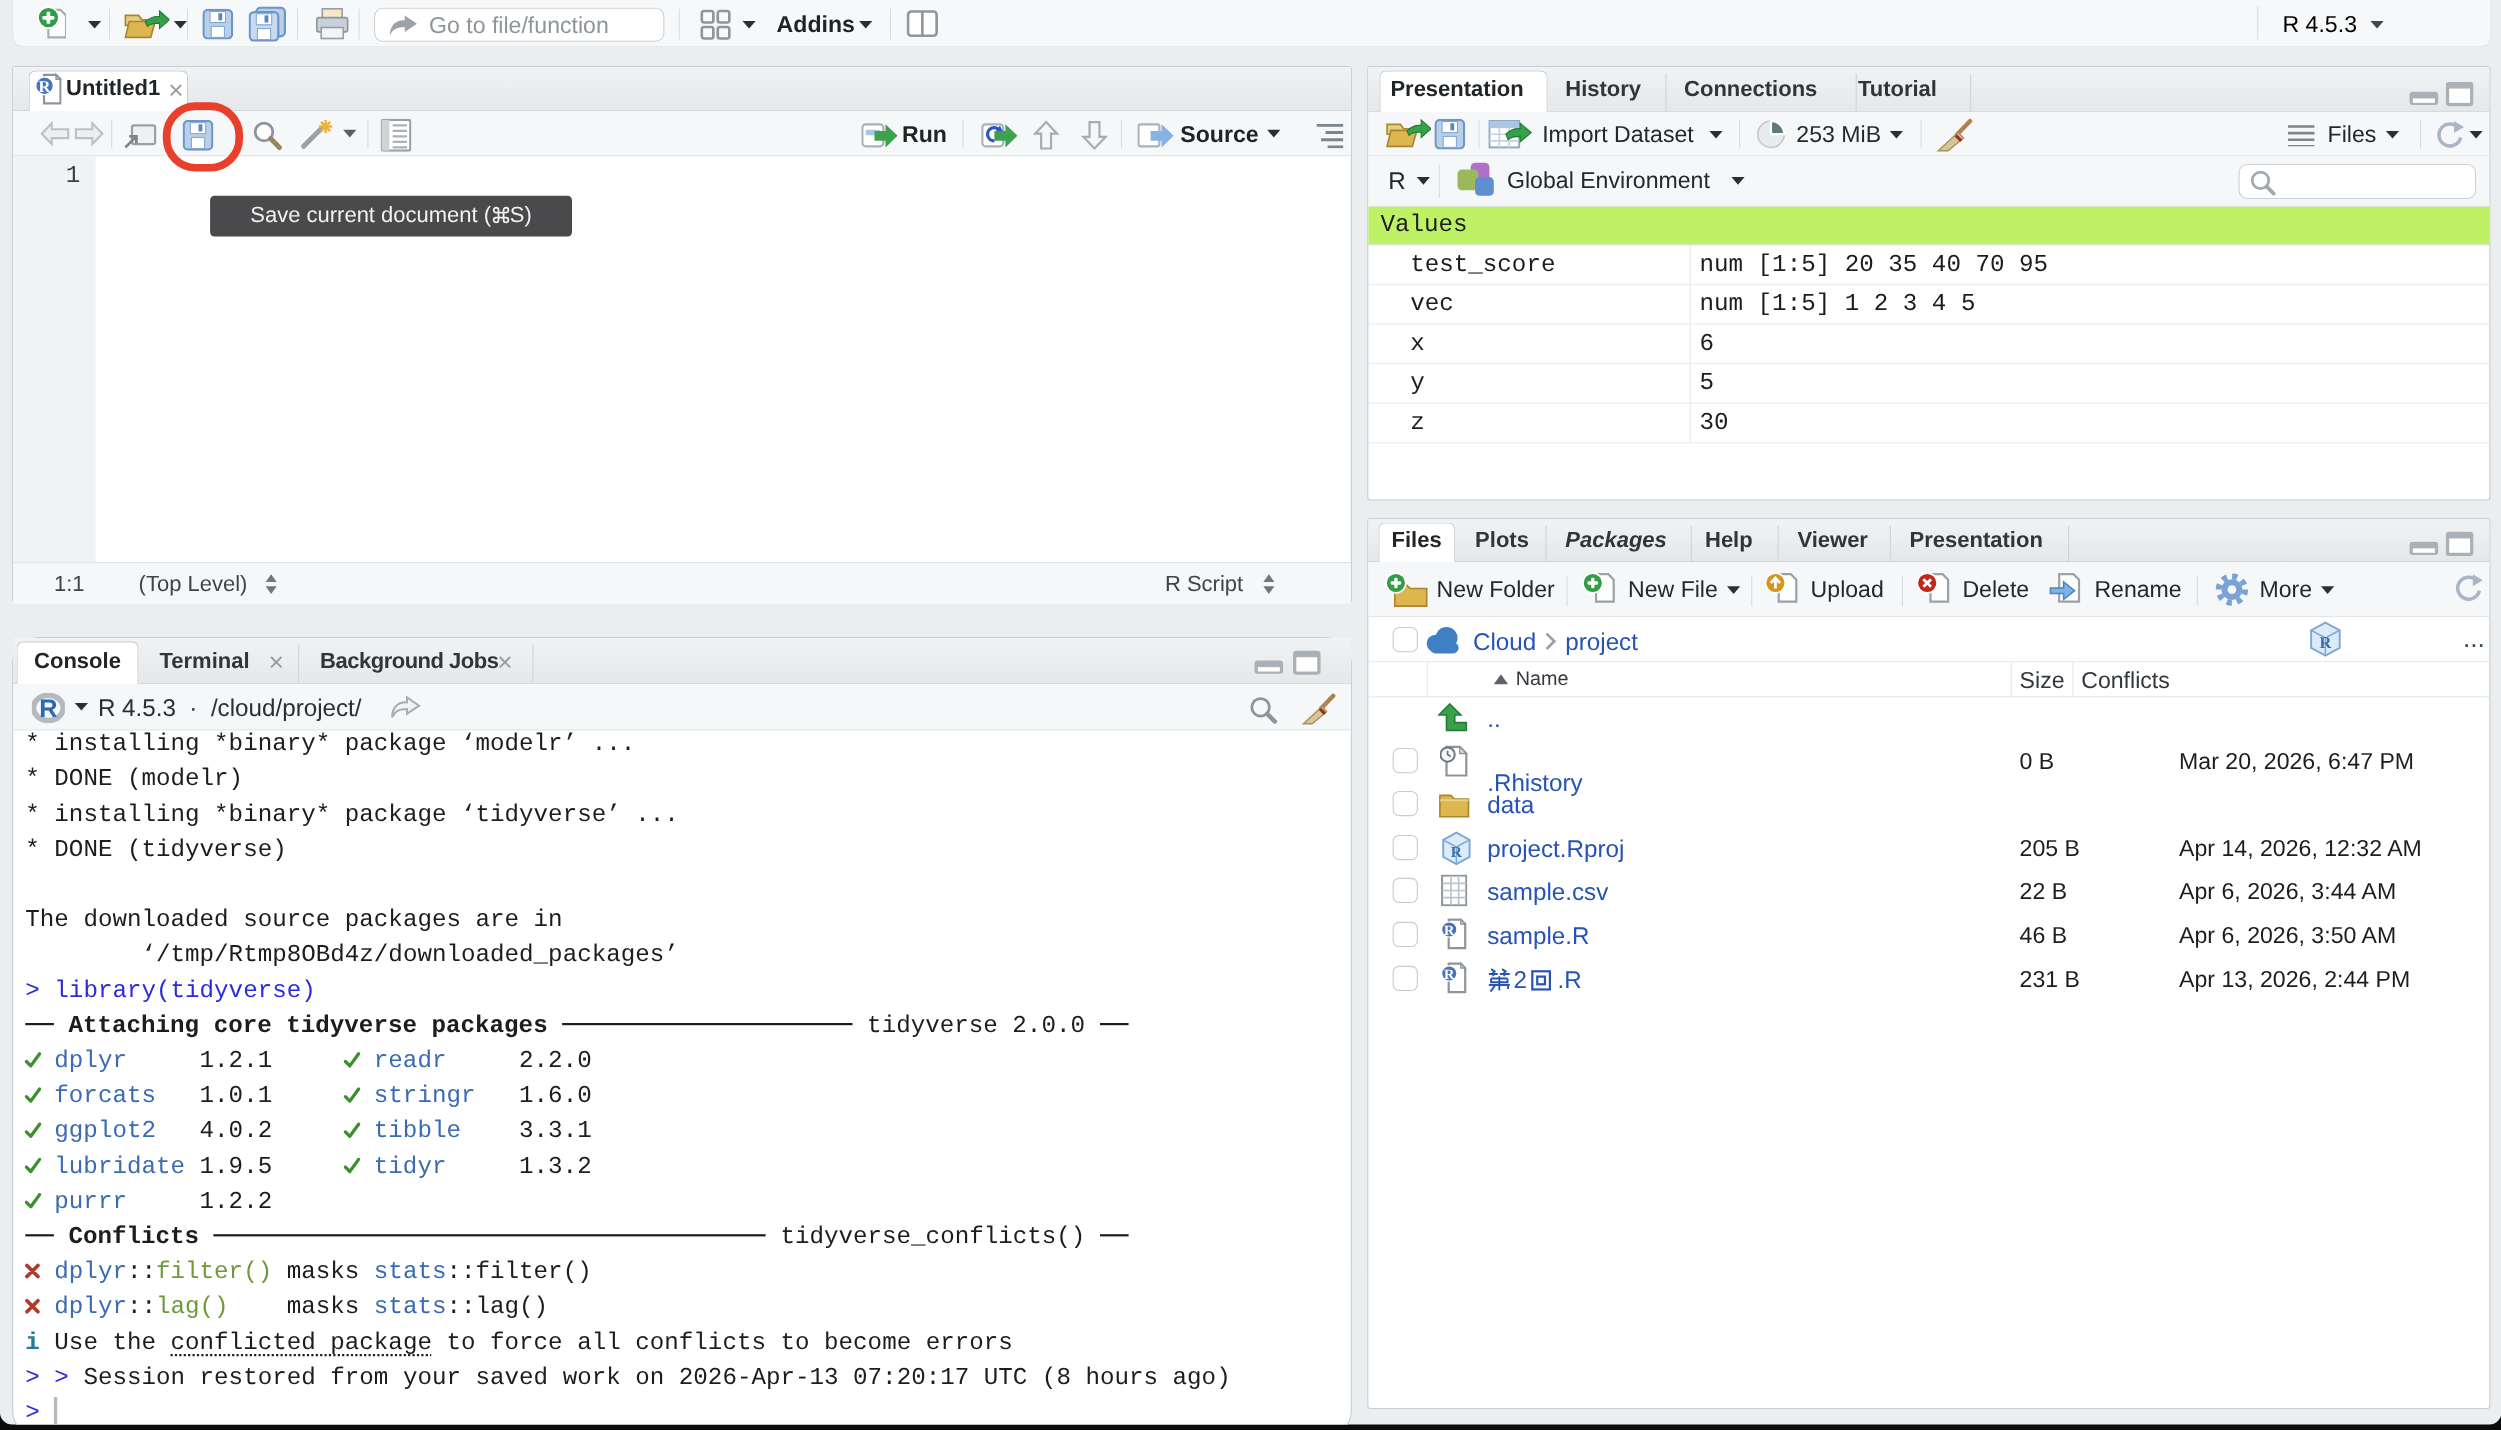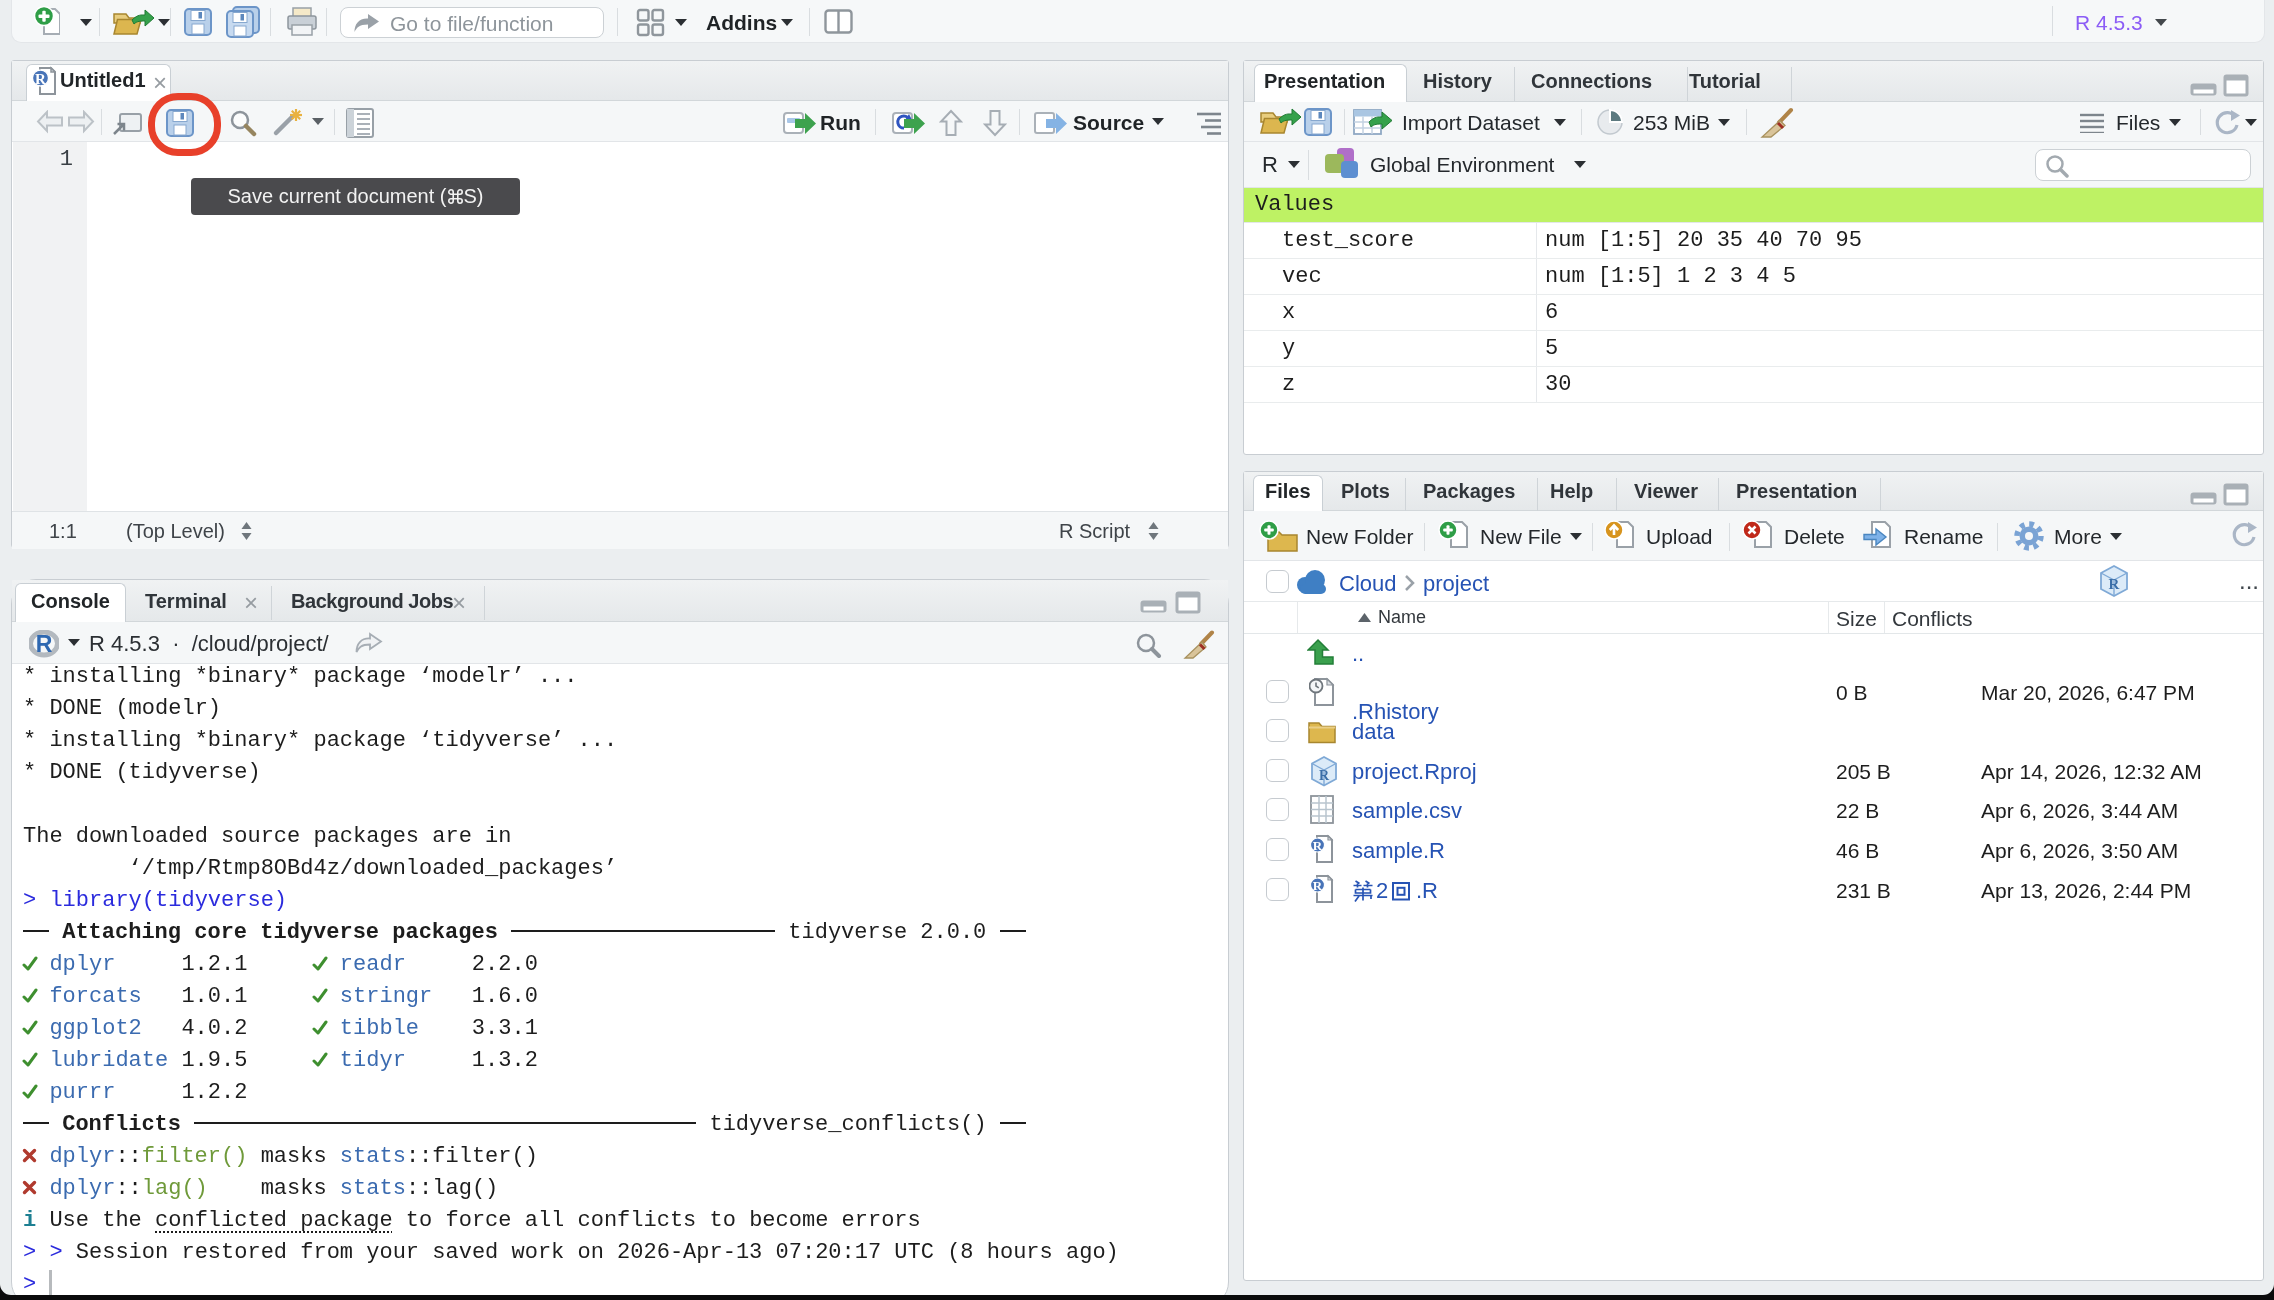--- a/index.html
+++ b/index.html
@@ -97,21 +97,21 @@
  <div class="btxtb" style="left:694px;top:11px;">Addins</div>
  <div class="car" style="left:769px;top:19px;"></div>
  <div class="vdiv" style="left:797px;top:8px;height:28px;"></div>
 
  <svg class="ab" style="left:812px;top:9px;" width="30" height="26">
         <rect x="1.5" y="1.5" width="26" height="22" rx="3" fill="#fff" stroke="#8f969c" stroke-width="2.4"></rect>
         <line x1="14.5" y1="1.5" x2="14.5" y2="23.5" stroke="#8f969c" stroke-width="2.4"></line>
       </svg>
 
  <div class="vdiv" style="left:2040px;top:6px;height:30px;"></div>
- <div class="btxt" style="left:2063px;top:11px;color:#8b5cf6;">R 4.5.3</div>
+ <div class="btxt" style="left:2063px;top:11px;color:#000000;">R 4.5.3</div>
  <div class="car" style="left:2143px;top:19px;border-top-color:#43484c;"></div>
 </div>
 <div class="panel" id="src" style="left:11px;top:60px;width:1218px;height:488px;">
  <div class="tabs" style="height:40px;"></div>
  <div class="tab-active" style="left:14px;top:3px;width:145px;height:37px;"></div>
  <svg class="ab" style="left:20px;top:5px;z-index:2;" width="24" height="30">
         <path d="M8 2 h11 l4 4 v22 h-15z" fill="#fff" stroke="#8d949b" stroke-width="2"></path>
         <path d="M19 2 l4 4 h-4z" fill="#dde1e5" stroke="#8d949b" stroke-width="1.5"></path>
         <circle cx="8.5" cy="12" r="8" fill="#4874b8" stroke="#fff" stroke-width="1.3"></circle>
         <text x="8.5" y="17.5" text-anchor="middle" font-family="Liberation Serif,serif" font-size="15" font-weight="bold" fill="#fff">R</text>
@@ -410,21 +410,21 @@
  <div class="ab" style="left:0;right:0;top:269px;height:1px;background:#e9eced;"></div>
  <div class="ab" style="left:0;right:0;top:305px;height:1px;background:#e9eced;"></div>
  <div class="ab" style="left:0;right:0;top:341px;height:1px;background:#e9eced;"></div>
 </div>
 <div class="panel" id="files" style="left:1243px;top:471px;width:1021px;height:810px;">
  <div class="tabs" style="height:39px;"></div>
  <div class="tab-active" style="left:9px;top:3px;width:70px;height:36px;"></div>
  <div class="tlab" style="left:21px;top:8px;z-index:2;">Files</div>
  <div class="tlab2" style="left:97px;top:8px;">Plots</div>
  <div class="tsep" style="left:161px;"></div>
- <div class="tlab2" style="left:179px;top:8px;">Packages</div>
+ <div class="tlab2" style="left:179px;top:8px;font-style:italic;">Packages</div>
  <div class="tsep" style="left:293px;"></div>
  <div class="tlab2" style="left:306px;top:8px;">Help</div>
  <div class="tsep" style="left:372px;"></div>
  <div class="tlab2" style="left:390px;top:8px;">Viewer</div>
  <div class="tsep" style="left:474px;"></div>
  <div class="tlab2" style="left:492px;top:8px;">Presentation</div>
  <div class="tsep" style="left:636px;"></div>
  <svg class="ab" style="left:946px;top:20px;" width="27" height="13">
         <rect x="0.5" y="0.5" width="26" height="12" rx="3" fill="#a9b0b6"></rect>
         <rect x="3.5" y="6.5" width="20" height="4" fill="#fff"></rect>

